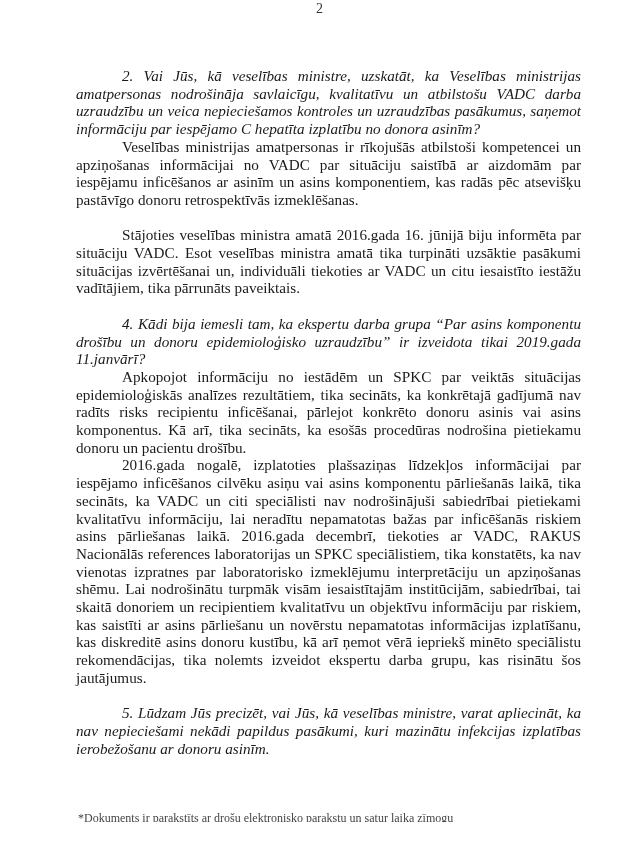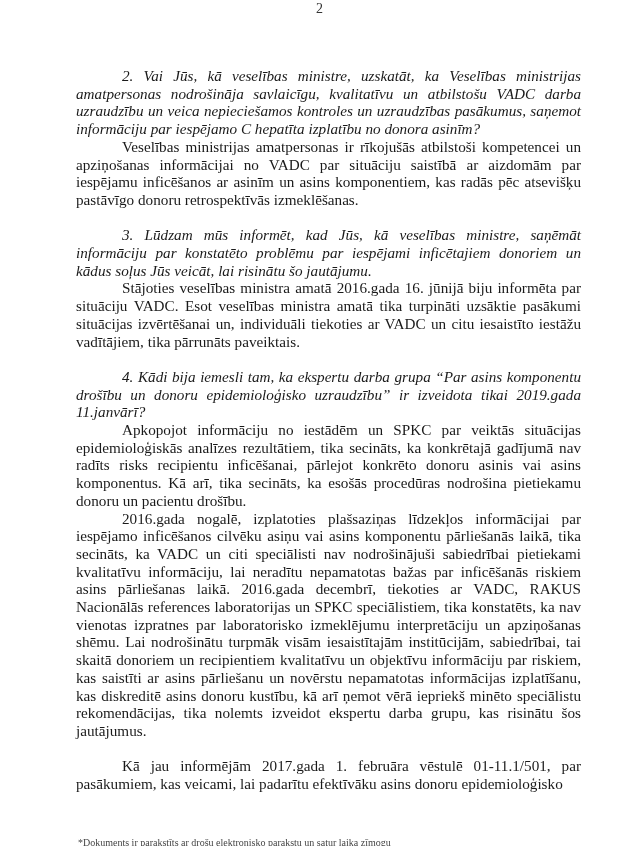--- a/index.html
+++ b/index.html
@@ -16,53 +16,52 @@
     position: absolute; left: 76px; top: 67px; width: 505px;
     font-size: 15.2px; line-height: 17.7px;
   }
   .p {
     margin: 0; text-align: justify; text-indent: 46px;
     hyphens: none;
   }
   .q { font-style: italic; }
   .gap { height: 17.7px; }
   .footer {
-    position: absolute; left: 78px; top: 836px; width: 520px;
-    font-size: 10px; line-height: 13px; color: #444; white-space: nowrap;
+    position: absolute; left: 78px; top: 812px; width: 520px;
+    font-size: 12px; line-height: 13px; color: #444; white-space: nowrap;
     overflow: hidden; height: 10px;
   }
 </style>
 </head>
 <body>
 
 <div class="page-number">2</div>
 
 <div class="content">
 
   <div>
     <p class="p q">2. Vai Jūs, kā veselības ministre, uzskatāt, ka Veselības ministrijas amatpersonas nodrošināja savlaicīgu, kvalitatīvu un atbilstošu VADC darba uzraudzību un veica nepieciešamos kontroles un uzraudzības pasākumus, saņemot informāciju par iespējamo C hepatīta izplatību no donora asinīm?</p>
     <p class="p">Veselības ministrijas amatpersonas ir rīkojušās atbilstoši kompetencei un apziņošanas informācijai no VADC par situāciju saistībā ar aizdomām par iespējamu inficēšanos ar asinīm un asins komponentiem, kas radās pēc atsevišķu pastāvīgo donoru retrospektīvās izmeklēšanas.</p>
   </div>
 
   <div class="gap"></div>
 
   <div>
-    <p class="p q">3. Lūdzam mūs informēt, kad Jūs, kā veselības ministre, saņēmāt informāciju par konstatēto problēmu par iespējami inficētajiem donoriem un kādus soļus Jūs veicāt, lai risinātu šo jautājumu.</p>
     <p class="p">Stājoties veselības ministra amatā 2016.gada 16. jūnijā biju informēta par situāciju VADC. Esot veselības ministra amatā tika turpināti uzsāktie pasākumi situācijas izvērtēšanai un, individuāli tiekoties ar VADC un citu iesaistīto iestāžu vadītājiem, tika pārrunāts paveiktais.</p>
   </div>
 
   <div class="gap"></div>
 
   <div>
     <p class="p q">4. Kādi bija iemesli tam, ka ekspertu darba grupa “Par asins komponentu drošību un donoru epidemioloģisko uzraudzību” ir izveidota tikai 2019.gada 11.janvārī?</p>
     <p class="p">Apkopojot informāciju no iestādēm un SPKC par veiktās situācijas epidemioloģiskās analīzes rezultātiem, tika secināts, ka konkrētajā gadījumā nav radīts risks recipientu inficēšanai, pārlejot konkrēto donoru asinis vai asins komponentus. Kā arī, tika secināts, ka esošās procedūras nodrošina pietiekamu donoru un pacientu drošību.</p>
     <p class="p">2016.gada nogalē, izplatoties plašsaziņas līdzekļos informācijai par iespējamo inficēšanos cilvēku asiņu vai asins komponentu pārliešanās laikā, tika secināts, ka VADC un citi speciālisti nav nodrošinājuši sabiedrībai pietiekami kvalitatīvu informāciju, lai neradītu nepamatotas bažas par inficēšanās riskiem asins pārliešanas laikā. 2016.gada decembrī, tiekoties ar VADC, RAKUS Nacionālās references laboratorijas un SPKC speciālistiem, tika konstatēts, ka nav vienotas izpratnes par laboratorisko izmeklējumu interpretāciju un apziņošanas shēmu. Lai nodrošinātu turpmāk visām iesaistītajām institūcijām, sabiedrībai, tai skaitā donoriem un recipientiem kvalitatīvu un objektīvu informāciju par riskiem, kas saistīti ar asins pārliešanu un novērstu nepamatotas informācijas izplatīšanu, kas diskreditē asins donoru kustību, kā arī ņemot vērā iepriekš minēto speciālistu rekomendācijas, tika nolemts izveidot ekspertu darba grupu, kas risinātu šos jautājumus.</p>
   </div>
 
   <div class="gap"></div>
 
   <div>
-    <p class="p">Kā jau informējām 2017.gada 1. februāra vēstulē 01-11.1/501, par pasākumiem, kas veicami, lai padarītu efektīvāku asins donoru epidemioloģisko</p>
+    <p class="p q">5. Lūdzam Jūs precizēt, vai Jūs, kā veselības ministre, varat apliecināt, ka nav nepieciešami nekādi papildus pasākumi, kuri mazinātu infekcijas izplatības ierobežošanu ar donoru asinīm.</p>
   </div>
 
 </div>
 
 <div class="footer">*Dokuments ir parakstīts ar drošu elektronisko parakstu un satur laika zīmogu</div>
 
 </body></html>

